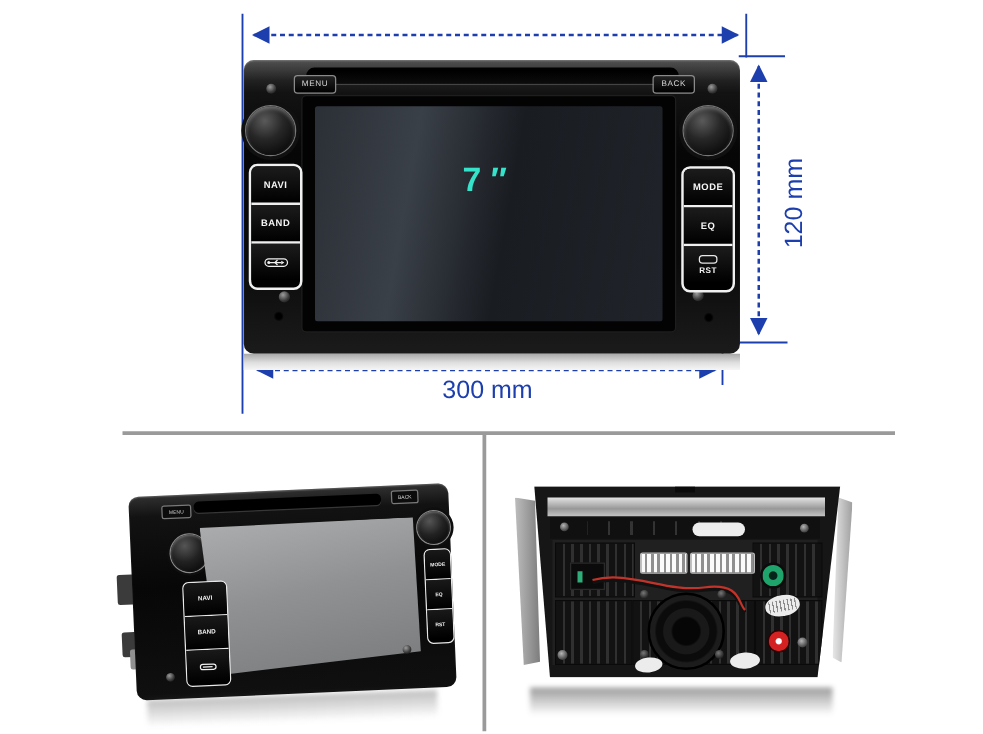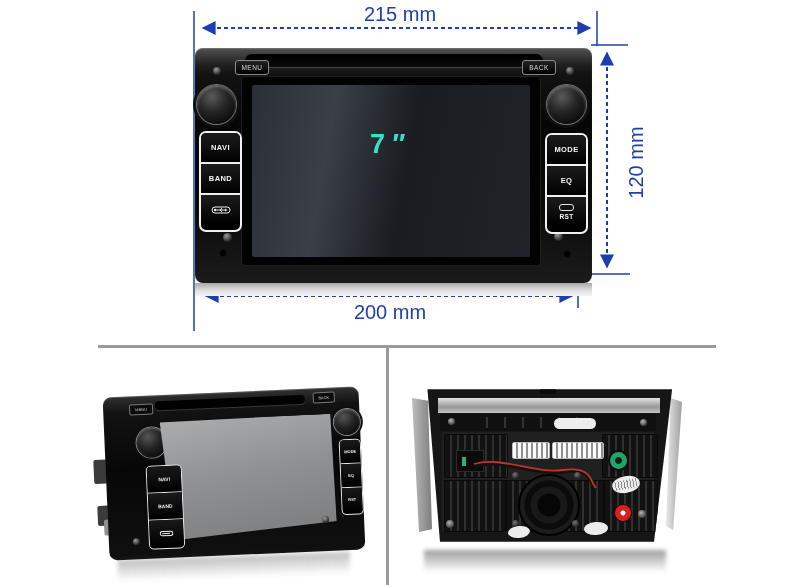--- a/index.html
+++ b/index.html
@@ -146,23 +146,22 @@
     <line x1="194" y1="11" x2="194" y2="331" stroke="#1d3fae" stroke-width="1.5"></line>
     <line x1="597" y1="11" x2="597" y2="46" stroke="#1d3fae" stroke-width="1.5"></line>
     <line x1="591" y1="45" x2="628" y2="45" stroke="#1d3fae" stroke-width="1.5"></line>
     <line x1="607" y1="53" x2="607" y2="267" stroke="#1d3fae" stroke-width="2" stroke-dasharray="4 3" marker-start="url(#ab)" marker-end="url(#ab)"></line>
     <line x1="580" y1="274" x2="630" y2="274" stroke="#1d3fae" stroke-width="1.5"></line>
     <line x1="578" y1="266" x2="578" y2="308" stroke="#1d3fae" stroke-width="1.5"></line>
     <line x1="206" y1="296" x2="572" y2="296" stroke="#1d3fae" stroke-width="2" stroke-dasharray="4 3" marker-start="url(#ab)" marker-end="url(#ab)"></line>
     <line x1="264" y1="248" x2="525" y2="96" stroke="#35e3cb" stroke-width="2" stroke-dasharray="5 4" marker-start="url(#ac)" marker-end="url(#ac)"></line>
   </svg>
 
-  <div class="dim-label dim-top">215 mm</div>
   <div class="dim-label dim-right">120 mm</div>
-  <div class="dim-label dim-bottom">200 mm</div>
+  <div class="dim-label dim-bottom">300 mm</div>
 
   <div class="unit-front">
     <div class="gloss"></div>
     <div class="slot"></div>
     <div class="fbtn menu">MENU</div>
     <div class="fbtn back">BACK</div>
 
     <div class="screw" style="left:18px;top:19px;width:8px;height:8px;"></div>
     <div class="screw" style="left:371px;top:19px;width:8px;height:8px;"></div>
     <div class="screw" style="left:28px;top:185px;width:9px;height:9px;"></div>

